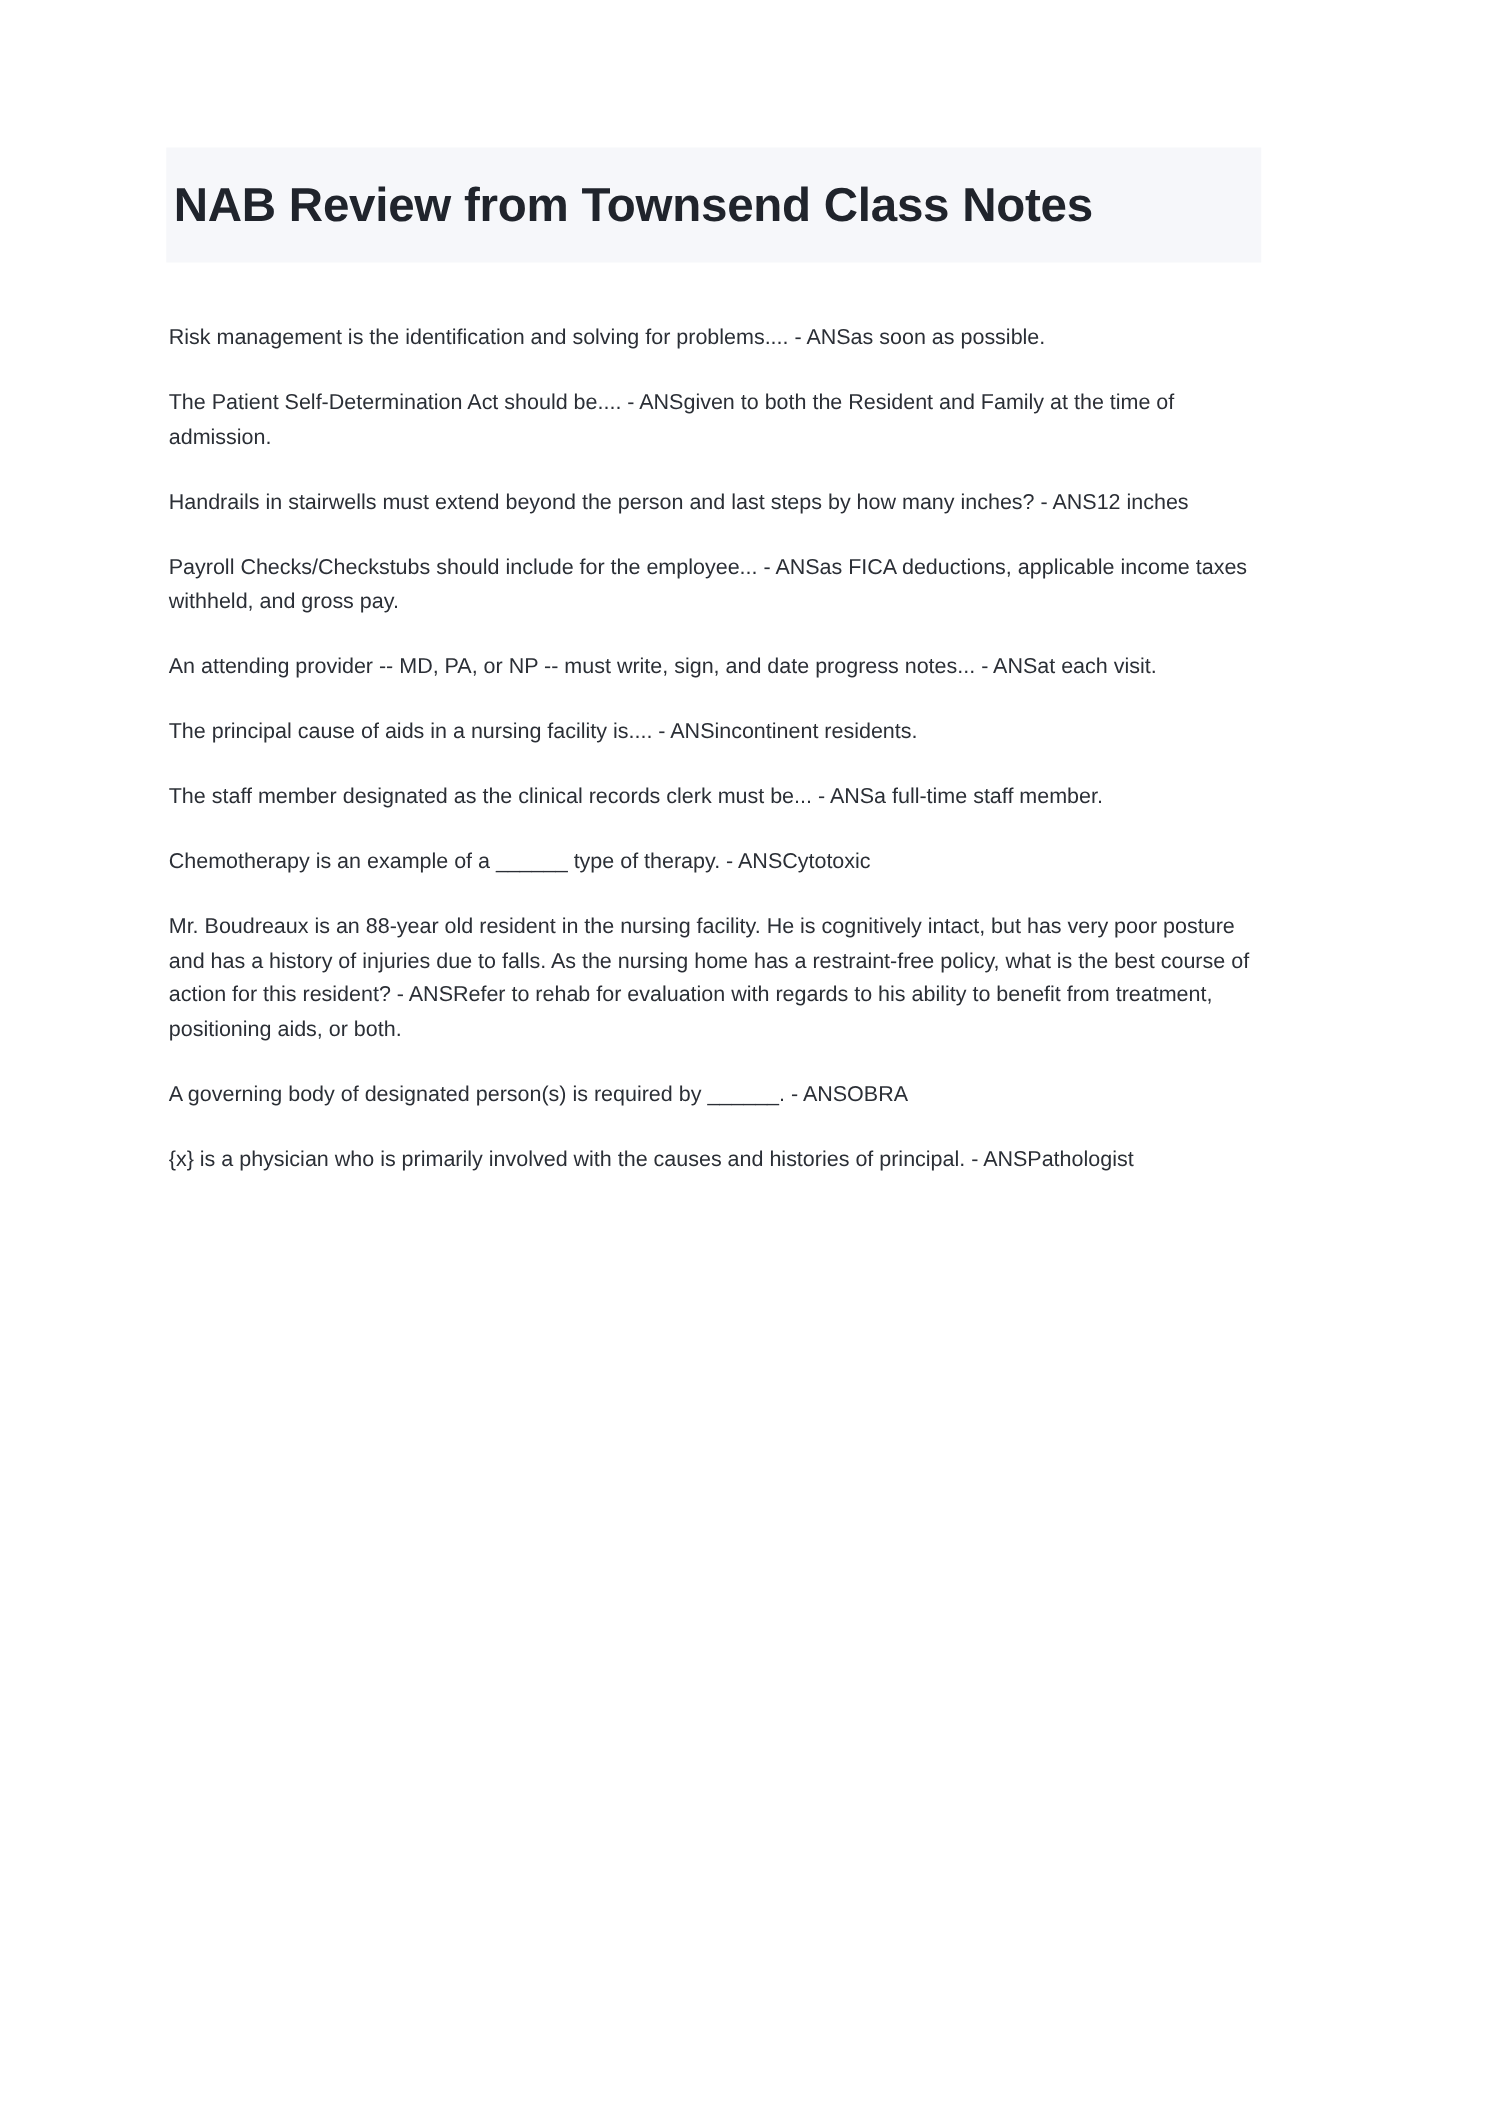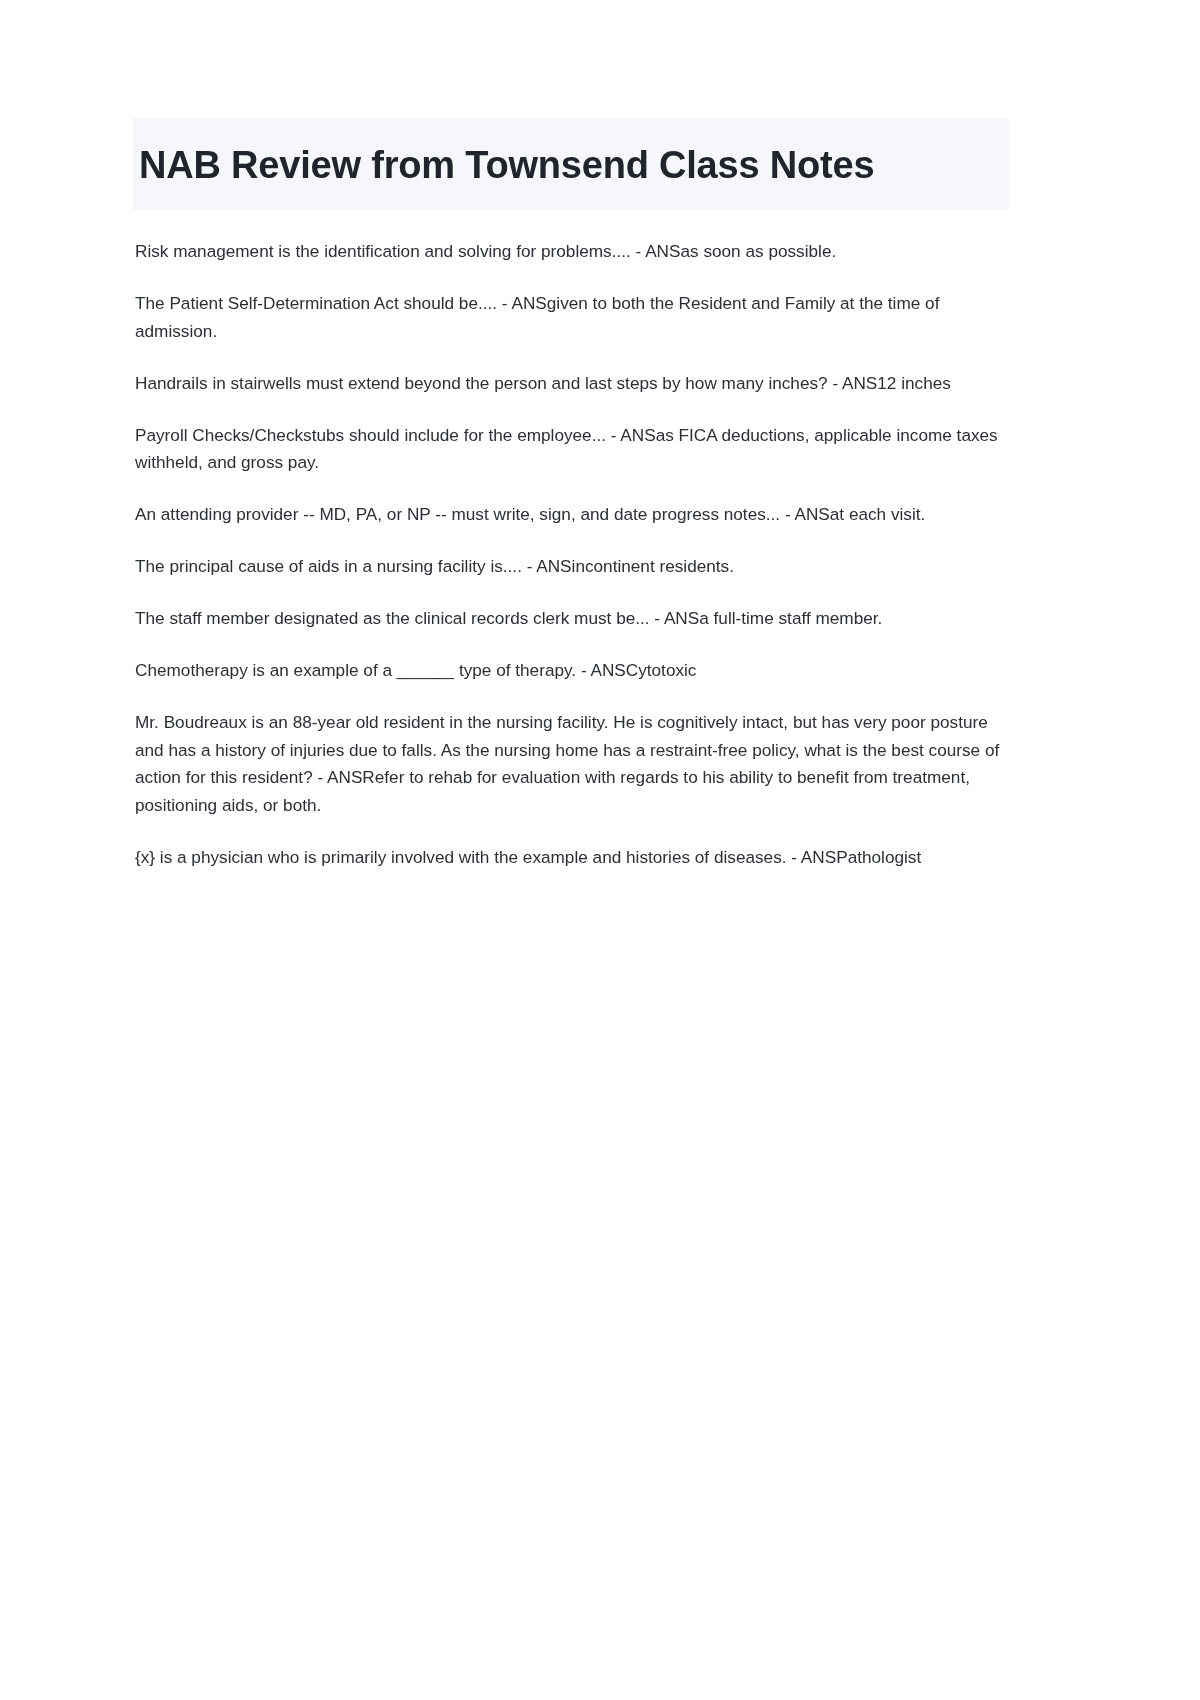--- a/index.html
+++ b/index.html
@@ -37,21 +37,21 @@
   .doc-title {
     font-size: 38px;
     line-height: 1.32;
     font-weight: bold;
     color: #20242c;
     letter-spacing: -0.2px;
     margin: 0;
     padding: 0 0 0 2px;
   }
   .body-block {
-    margin-top: 28px;
+    margin-top: 46px;
   }
   .para {
     font-size: 17.2px;
     line-height: 1.62;
     color: #2b2f36;
     margin: 0 0 24px 0;
     text-align: left;
   }
   .para:last-child {
     margin-bottom: 0;
@@ -79,20 +79,21 @@
     <div class="body-block">
       <p class="para">Risk management is the identification and solving for problems.... - ANSas soon as possible.</p>
       <p class="para">The Patient Self-Determination Act should be.... - ANSgiven to both the Resident and Family at the time of admission.</p>
       <p class="para">Handrails in stairwells must extend beyond the person and last steps by how many inches? - ANS12 inches</p>
       <p class="para">Payroll Checks/Checkstubs should include for the employee... - ANSas FICA deductions, applicable income taxes withheld, and gross pay.</p>
       <p class="para">An attending provider -- MD, PA, or NP -- must write, sign, and date progress notes... - ANSat each visit.</p>
       <p class="para">The principal cause of aids in a nursing facility is.... - ANSincontinent residents.</p>
       <p class="para">The staff member designated as the clinical records clerk must be... - ANSa full-time staff member.</p>
       <p class="para">Chemotherapy is an example of a ______ type of therapy. - ANSCytotoxic</p>
       <p class="para">Mr. Boudreaux is an 88-year old resident in the nursing facility. He is cognitively intact, but has very poor posture and has a history of injuries due to falls. As the nursing home has a restraint-free policy, what is the best course of action for this resident? - ANSRefer to rehab for evaluation with regards to his ability to benefit from treatment, positioning aids, or both.</p>
-      <p class="para">{x} is a physician who is primarily involved with the example and histories of diseases. - ANSPathologist</p>
+      <p class="para">A governing body of designated person(s) is required by ______. - ANSOBRA</p>
+      <p class="para">{x} is a physician who is primarily involved with the causes and histories of principal. - ANSPathologist</p>
     </div>
 
   </div>
 
   <div class="footer-rule"></div>
 
 </div>
 
 </body></html>

